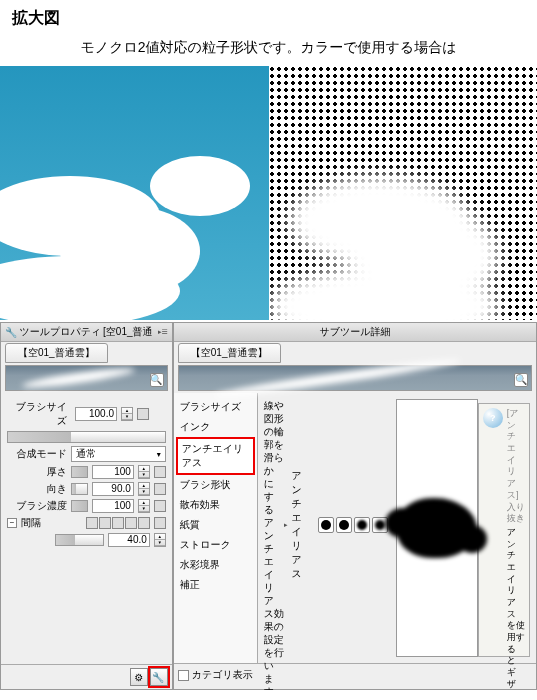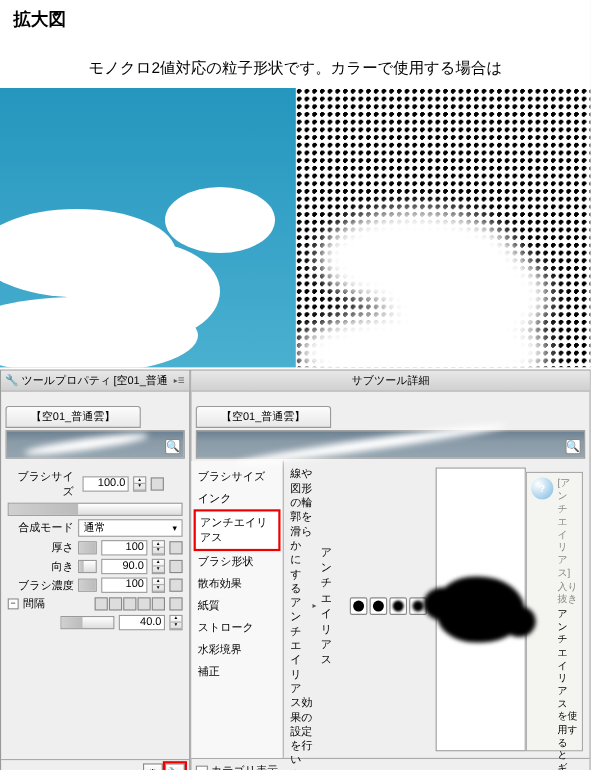--- a/index.html
+++ b/index.html
@@ -1,31 +1,31 @@
 <!DOCTYPE html>
 <html><head>
 <meta charset="utf-8">
 <style>
 *{box-sizing:border-box;margin:0;padding:0;font-family:'MS Gothic','Meiryo',sans-serif}
 body{width:537px;background:#fff}
 .header{padding:8px 12px}
-.title{font-size:16px;font-weight:bold;margin-bottom:22px}
+.title{font-size:16px;font-weight:bold;margin-bottom:8px}
 .desc{font-size:14px;text-align:center;line-height:1.5}
 .cloud-images{display:flex;width:537px;height:254px}
 .cloud-left{width:50%;height:100%;background:linear-gradient(180deg,#2596be 0%,#3ba5c9 60%,#4ab0d0 100%);position:relative;overflow:hidden}
 .cloud-right{width:50%;height:100%;background:#fff;position:relative;overflow:hidden}
 .cloud-shape{position:absolute;background:#fff;border-radius:50%}
 .halftone{position:absolute;inset:0;background-image:radial-gradient(circle at 3px 3px,#000 2px,transparent 2px);background-size:7px 7px}
 .halftone-white{position:absolute;background:#fff;filter:blur(8px)}
 .panels{display:flex;width:100%;background:#f0f0f0;font-size:10px;margin-top:2px}
 .panel-left{width:210px;border:1px solid #999;background:#efefef}
 .panel-right{flex:1;border:1px solid #999;background:#efefef}
 .panel-title{background:linear-gradient(#e8e8e8,#d0d0d0);padding:2px 4px;font-size:10px;display:flex;align-items:center;gap:2px;border-bottom:1px solid #aaa}
 .panel-title .spacer{flex:1}
-.tab{background:linear-gradient(#fcfcfc,#e8e8e8);border:1px solid #999;border-radius:3px 3px 0 0;padding:2px 22px;margin:13px 4px 0;display:inline-block;font-size:10px}
+.tab{background:linear-gradient(#fcfcfc,#e8e8e8);border:1px solid #999;border-radius:3px 3px 0 0;padding:2px 12px;margin:1px 4px 0;display:inline-block;font-size:10px}
 .preview-strip{height:26px;background:linear-gradient(#6b8090,#8a9ba8 40%,#94a5b0);margin:2px 4px;position:relative;border:1px solid #999}
 .preview-strip::after{content:"";position:absolute;left:10%;top:30%;width:70%;height:40%;background:#fff;border-radius:50%;filter:blur(3px);transform:rotate(-8deg)}
 .zoom-icon{position:absolute;right:3px;bottom:3px;width:14px;height:14px;background:#fff;border:1px solid #888;border-radius:2px}
 .prop-list{padding:4px 6px}
 .prop-row{display:flex;align-items:center;margin:3px 0;font-size:10px;gap:4px}
 .prop-label{flex:0 0 60px;text-align:right}
 .slider{flex:1;height:12px;background:linear-gradient(#fff,#ddd);border:1px solid #999;position:relative}
 .slider-fill{height:100%;background:linear-gradient(90deg,#d0d0d0,#bbb)}
 .num-input{width:42px;height:14px;border:1px solid #999;background:#fff;text-align:right;padding:0 2px;font-size:10px}
 .stepper{width:12px;height:14px;border:1px solid #999;background:linear-gradient(#fff,#ddd);display:flex;flex-direction:column}

